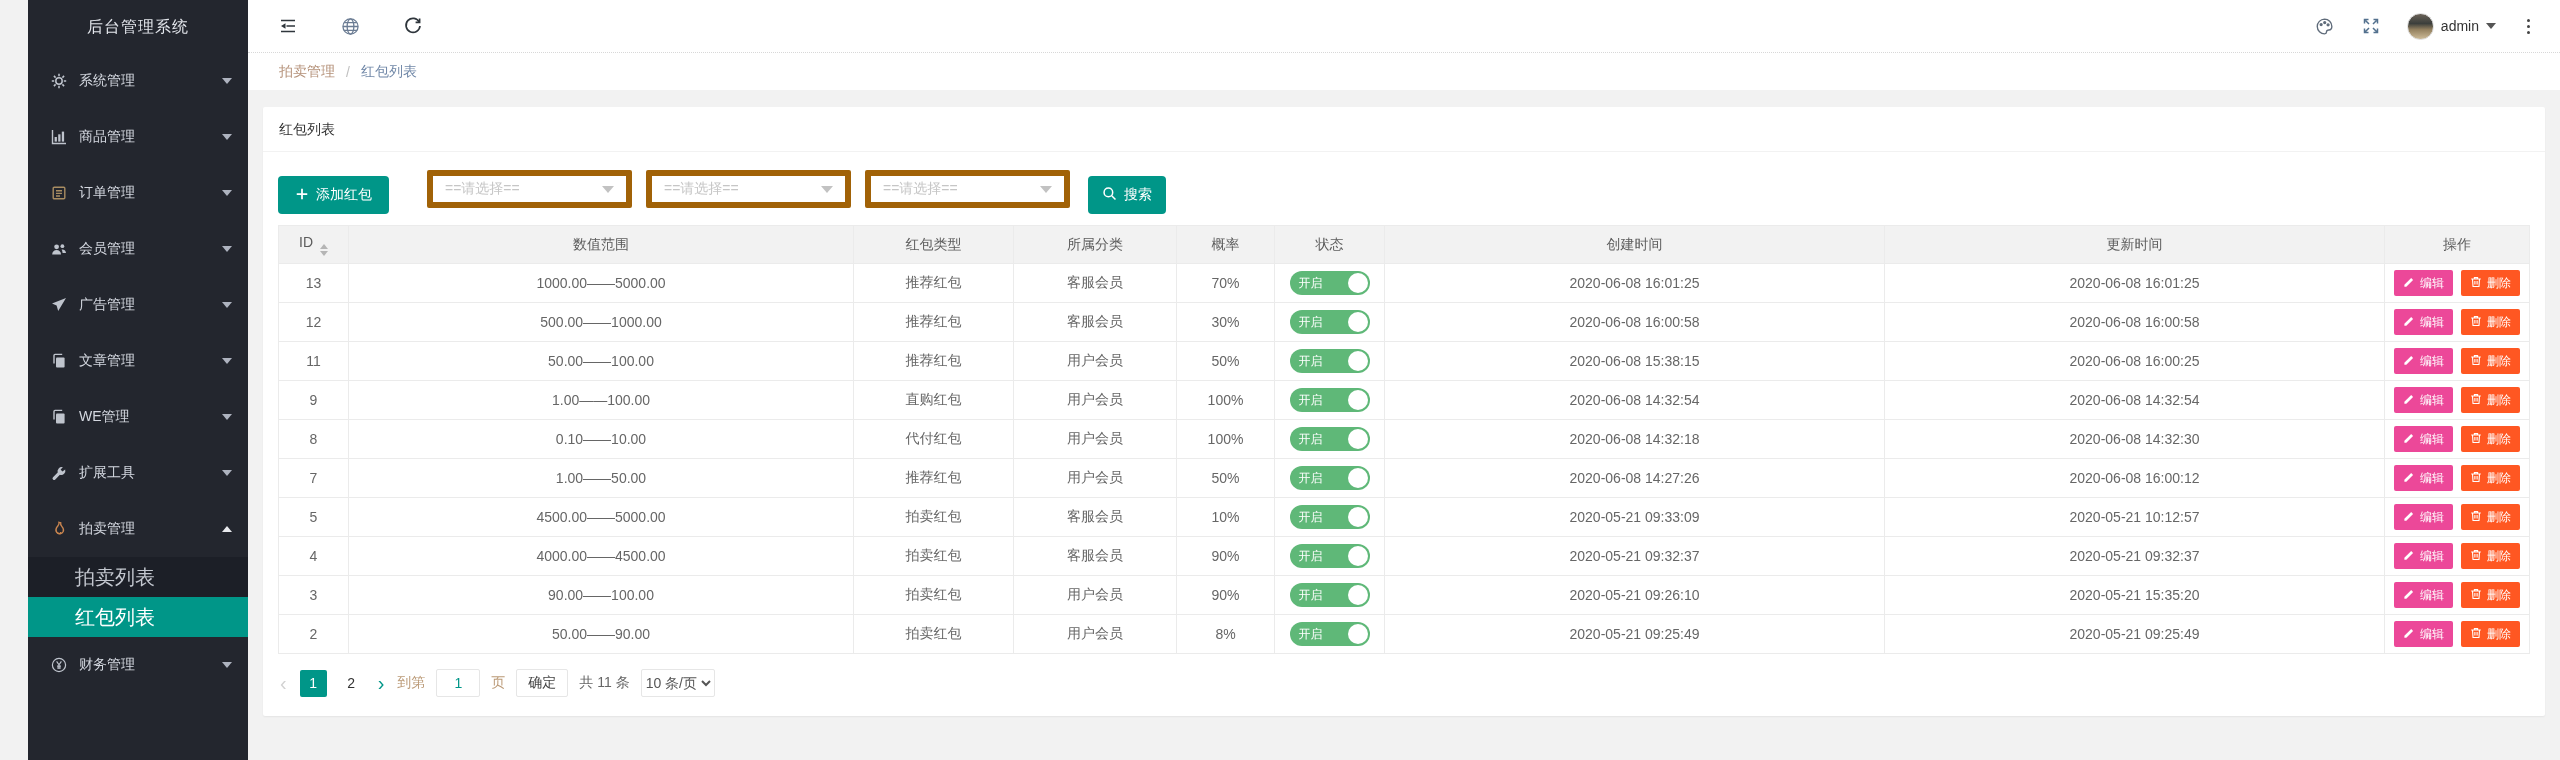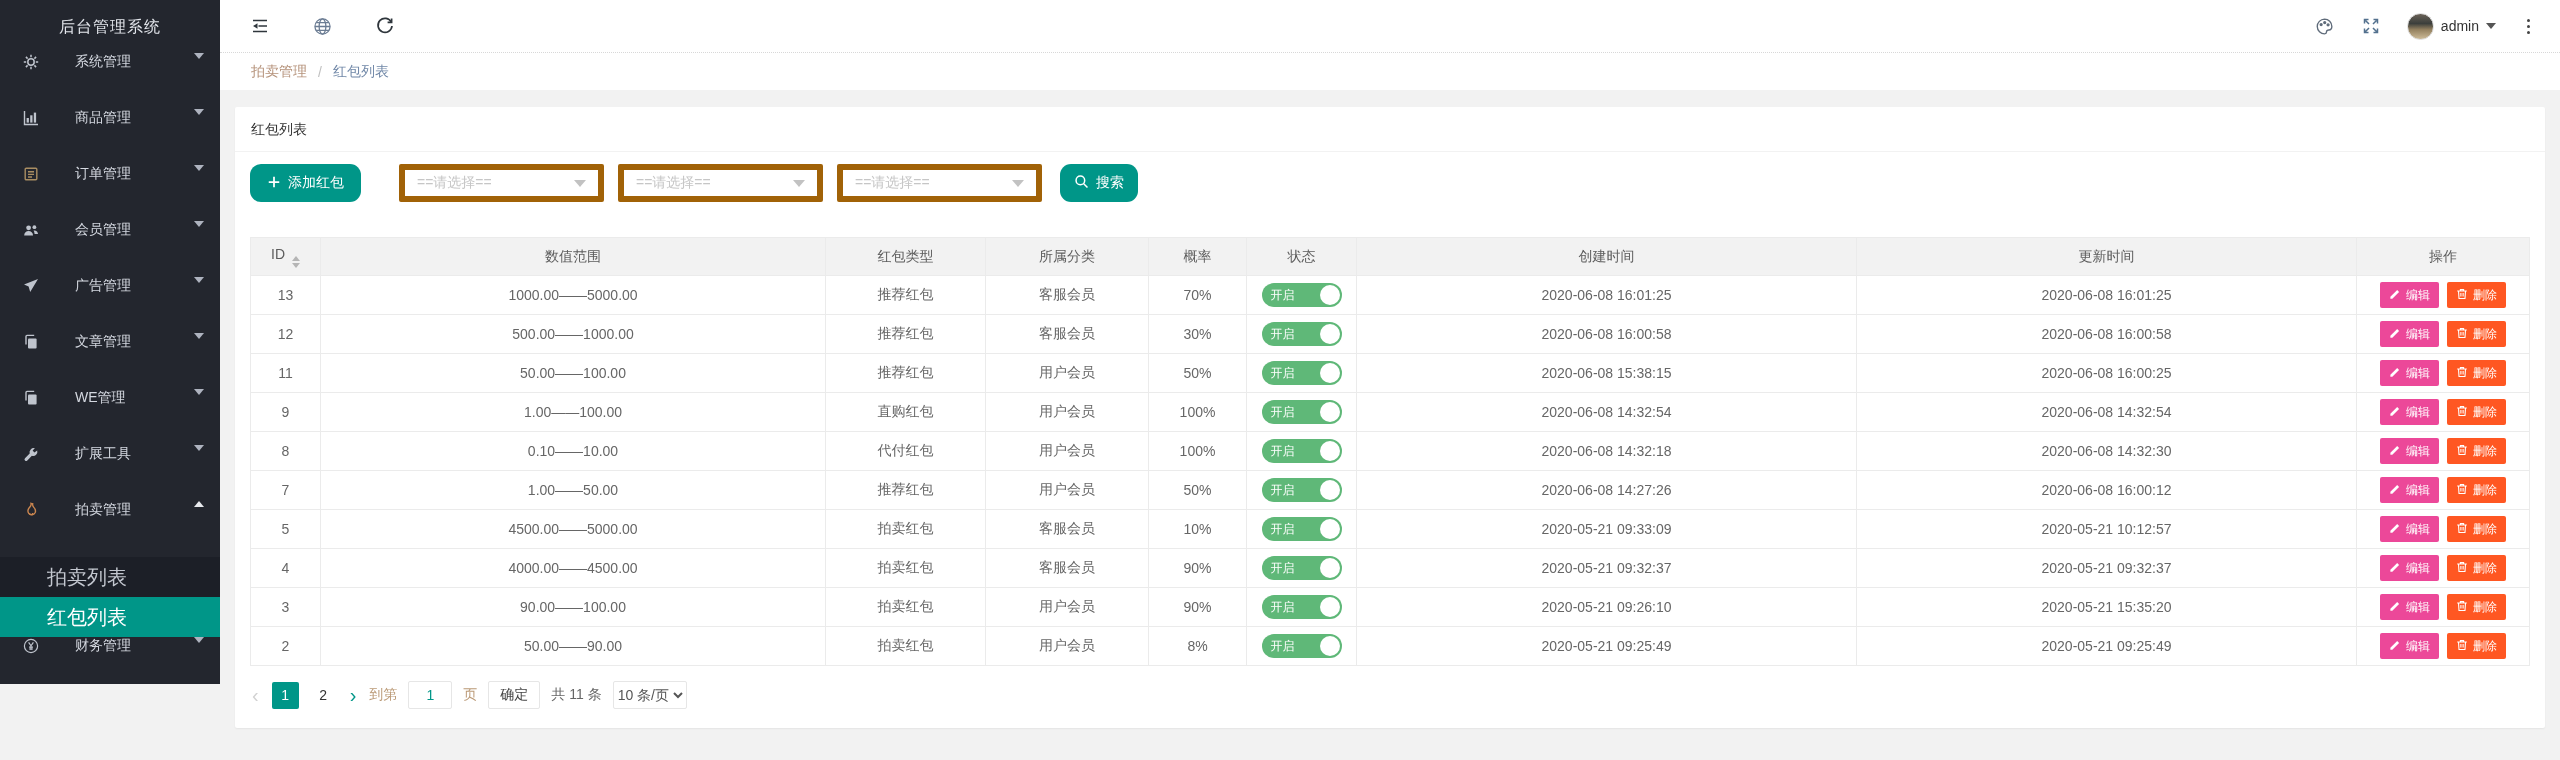--- a/index.html
+++ b/index.html
@@ -1,23 +1,23 @@
 <!DOCTYPE html>
 <html><head>
 <meta charset="utf-8">
 <style>
   * { margin:0; padding:0; box-sizing:border-box; }
   html,body { width:2560px; height:760px; overflow:hidden; }
   body { font-family:"Liberation Sans","DejaVu Sans",sans-serif; font-size:14px; background:#f2f2f2; }
   .app { display:flex; width:2560px; height:760px; }
 
   
-  .sidebar { width:220px; flex-shrink:0; background:#23262e; height:684px; overflow:hidden; }
+  .sidebar { width:220px; flex-shrink:0; background:#23262e; height:760px; overflow:hidden;margin-left:28px; }
   .logo { height:53px; line-height:53px; text-align:center; color:#e3e6ec; font-size:16px; letter-spacing:1px; }
-  .menu-item { height:56px; display:flex; align-items:flex-start; padding:0 16px 0 22px; color:#d4d8e0; cursor:pointer;gap:24px; }
+  .menu-item { height:56px; display:flex; align-items:center; padding:0 16px 0 22px; color:#d4d8e0; cursor:pointer; }
   .menu-item .mi-icon { width:17px; height:17px; margin-right:12px; display:inline-flex; align-items:center; justify-content:center; }
   .menu-item .mi-label { flex:1; font-size:14px; }
   .caret-down { width:0; height:0; border-left:5px solid transparent; border-right:5px solid transparent; border-top:6px solid #aeb3bf; }
   .caret-up { width:0; height:0; border-left:5px solid transparent; border-right:5px solid transparent; border-bottom:6px solid #e8eaee; }
   .submenu { background:#1c1f27; }
   .submenu-item { height:40px; line-height:40px; padding-left:47px; color:#c3c7cf; font-size:20px; cursor:pointer; }
   .submenu-item.active { background:#009688; color:#fff; }
 
   
   .main { flex:1; display:flex; flex-direction:column; background:#f2f2f2; min-width:0; }
@@ -34,29 +34,29 @@
   .breadcrumb { height:37px; background:#fff; display:flex; align-items:center; gap:11px; padding:0 31px; font-size:14px; }
   .crumb-parent { color:#b5927a; cursor:pointer; }
   .crumb-sep { color:#c0c0c0; }
   .crumb-current { color:#7188a8; }
 
   .content { flex:1; padding:17px 15px 0 15px; }
   .card { background:#fff; border-radius:2px; box-shadow:0 1px 2px rgba(0,0,0,.06); }
   .card-title { padding:14px 16px 12px; color:#333; font-size:14px; border-bottom:1px solid #f2f2f2; }
 
   .toolbar { display:flex; align-items:center; padding:12px 15px 11px; }
-  .btn { border:none; border-radius:11px; color:#fff; background:#009688; height:38px; display:inline-flex; align-items:center; gap:7px; font-size:14px; padding:0 17px; cursor:pointer; font-family:inherit; }
+  .btn { border:none; border-radius:4px; color:#fff; background:#009688; height:38px; display:inline-flex; align-items:center; gap:7px; font-size:14px; padding:0 17px; cursor:pointer; font-family:inherit;margin-top:12px; }
   .btn-add { margin-right:38px; }
   .select { width:205px; height:38px; border:6px solid #a16207; border-radius:2px; background:#fff; display:flex; align-items:center; justify-content:space-between; padding:0 12px; margin-right:14px; cursor:pointer; }
   .sel-ph { color:#c6c6c6; font-size:14px; }
   .sel-caret { width:0; height:0; border-left:6px solid transparent; border-right:6px solid transparent; border-top:7px solid #c2c2c2; }
   .btn-search { padding:0 14px; margin-left:4px; }
 
   .table-wrap { padding:0 15px; }
-  table { width:100%; border-collapse:collapse; table-layout:fixed;margin-top:24px; }
+  table { width:100%; border-collapse:collapse; table-layout:fixed; }
   th { background:#f2f2f2; height:38px; font-weight:400; color:#5c5c5c; font-size:14px; border:1px solid #ebebeb; text-align:center; }
   td { height:39px; text-align:center; color:#666; font-size:14px; border:1px solid #ebebeb; background:#fff; }
   .sort { display:inline-flex; flex-direction:column; gap:2px; margin-left:7px; vertical-align:-2px; cursor:pointer; }
   .sort i { display:block; width:0; height:0; border-left:4px solid transparent; border-right:4px solid transparent; }
   .sort .s-up { border-bottom:5px solid #b5b5b5; }
   .sort .s-down { border-top:5px solid #b5b5b5; }
 
   .toggle { width:80px; height:24px; border-radius:24px; background:#5FB878; display:inline-flex; align-items:center; position:relative; cursor:pointer; vertical-align:middle; }
   .toggle-label { color:#fff; font-size:12px; margin-left:9px; }
   .toggle-knob { position:absolute; right:2px; top:2px; width:20px; height:20px; background:#fff; border-radius:50%; }

